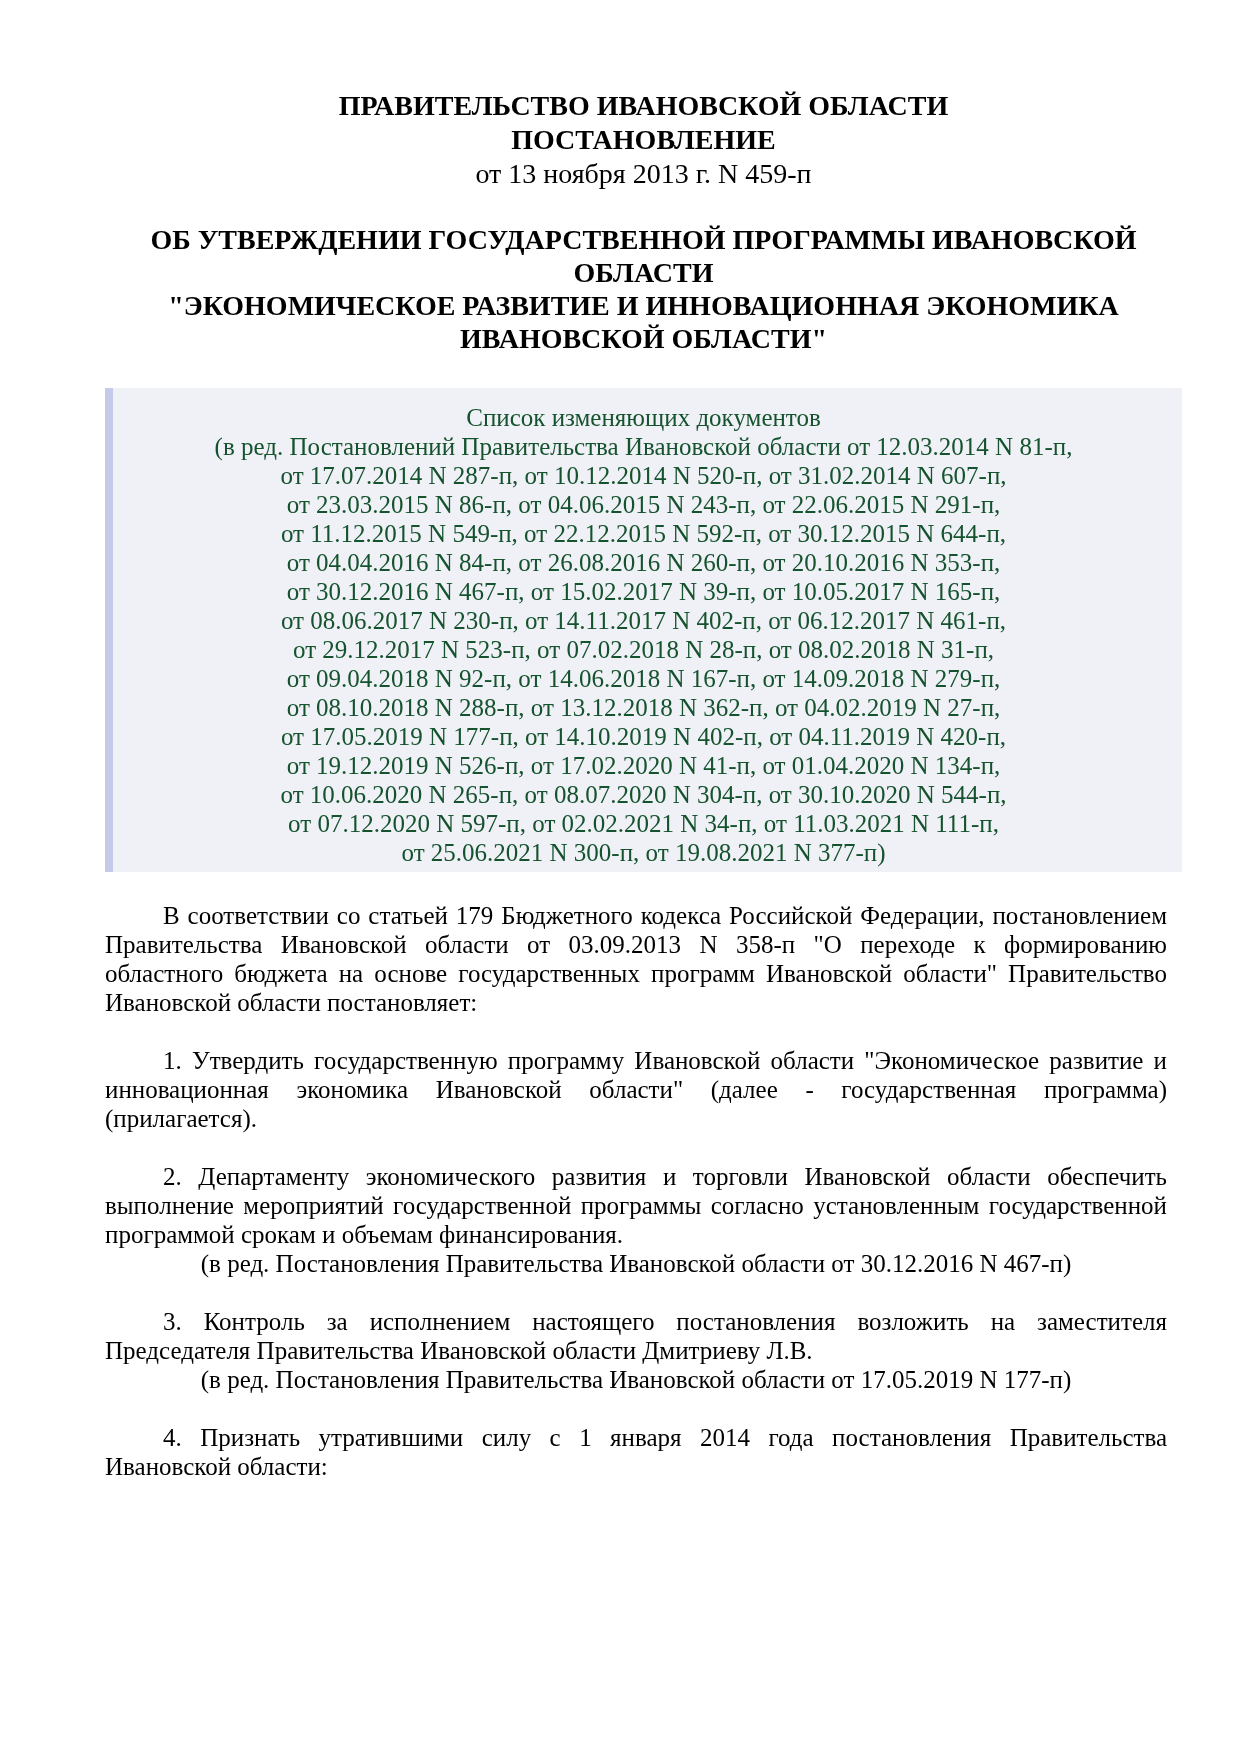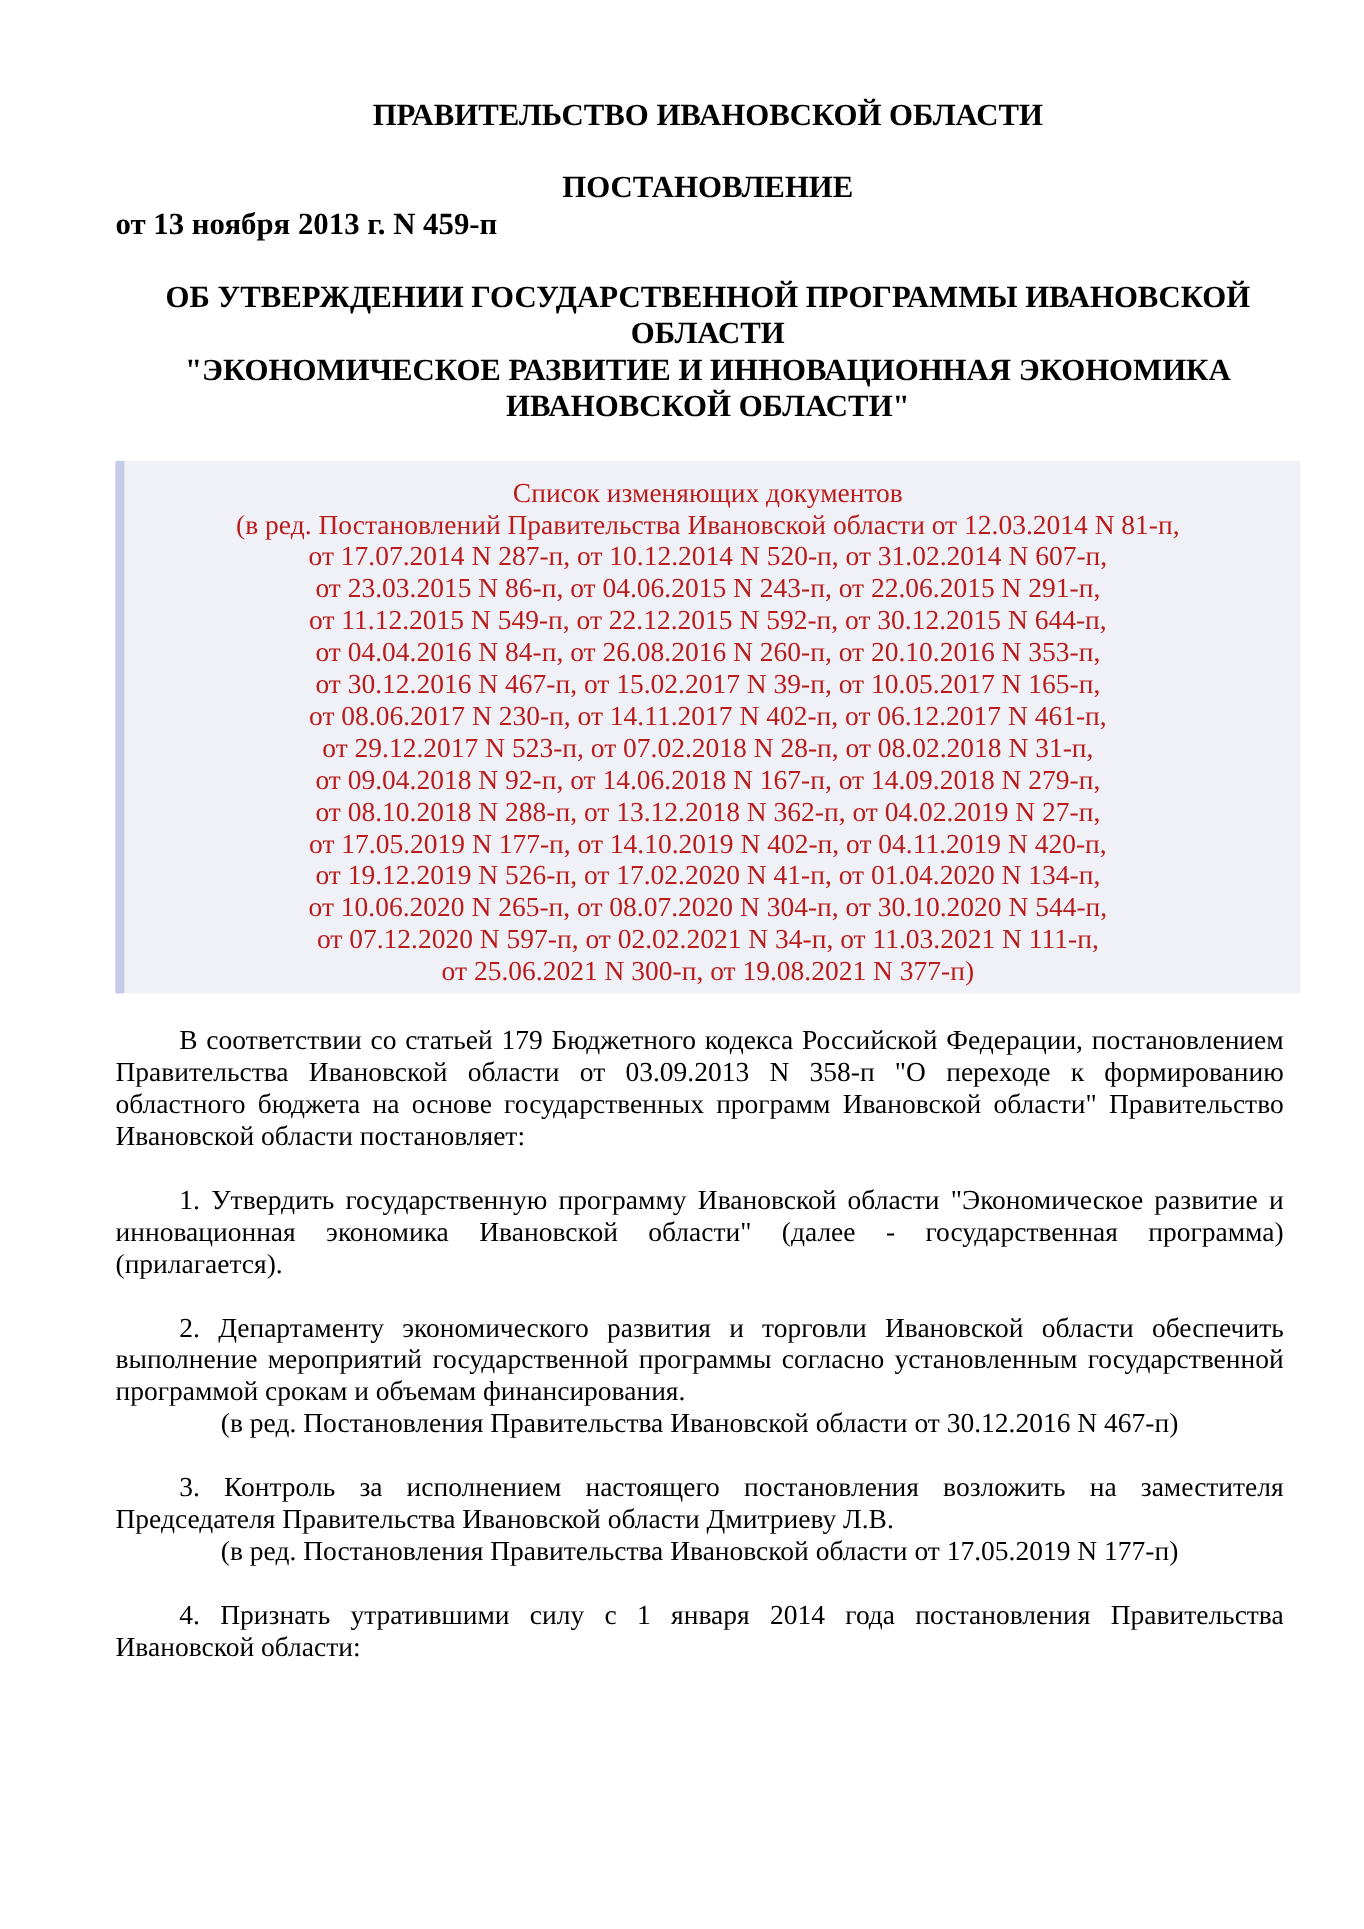--- a/index.html
+++ b/index.html
@@ -18,47 +18,46 @@
     font-family: "Liberation Serif", "DejaVu Serif", serif;
     color: #000000;
   }
   .issuer {
     font-size: 28px;
     font-weight: bold;
     line-height: 34px;
     text-align: center;
   }
   .doc-type {
-    margin-top: 31px;
     font-size: 28px;
     font-weight: bold;
     line-height: 34px;
     text-align: center;
   }
   .doc-date {
     font-size: 28px;
-    font-weight: bold;
+    font-weight: normal;
     line-height: 34px;
-    text-align: left;
+    text-align: center;
   }
   .subject {
     margin-top: 32px;
     font-size: 28px;
     font-weight: bold;
     line-height: 33px;
     text-align: center;
   }
   .amendments-box {
     margin-top: 33px;
     background: #f0f0f7;
     border-left: 8px solid #c5c9ea;
     padding: 15px 10px 5px 2px;
     font-size: 25px;
     line-height: 29px;
-    color: #b91c1c;
+    color: #14532d;
     text-align: center;
   }
   .amendments-box div {
     white-space: nowrap;
   }
   .body-text {
     font-size: 25px;
     line-height: 29px;
   }
   .para {

